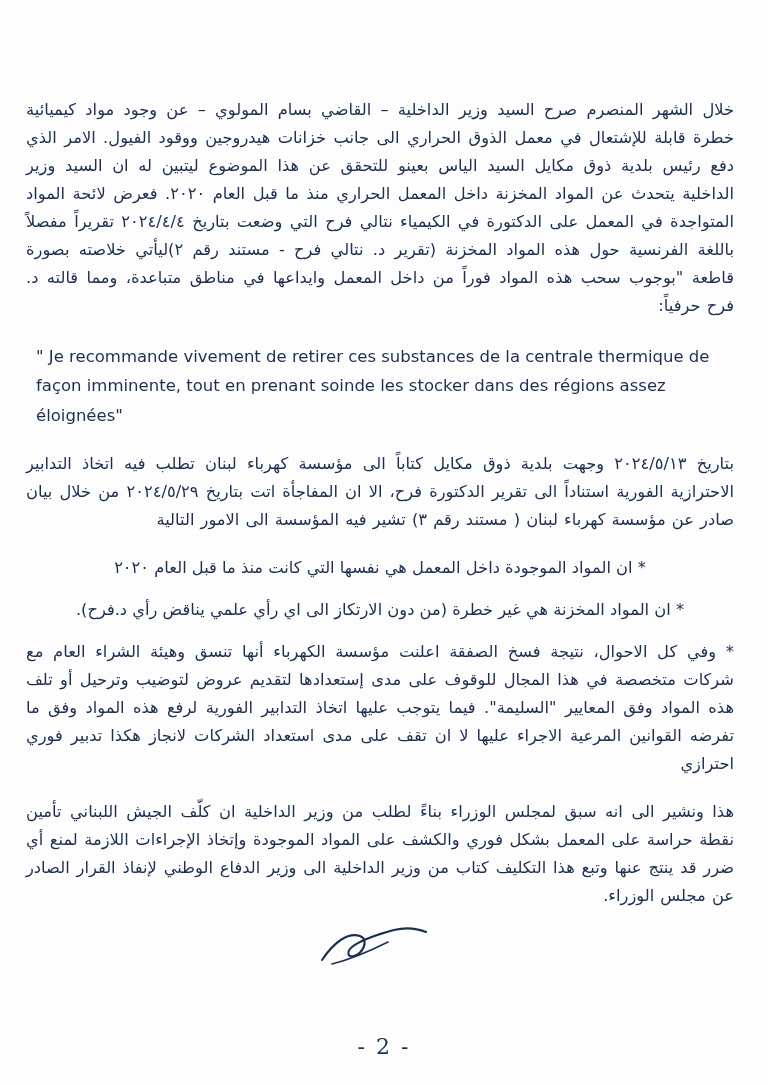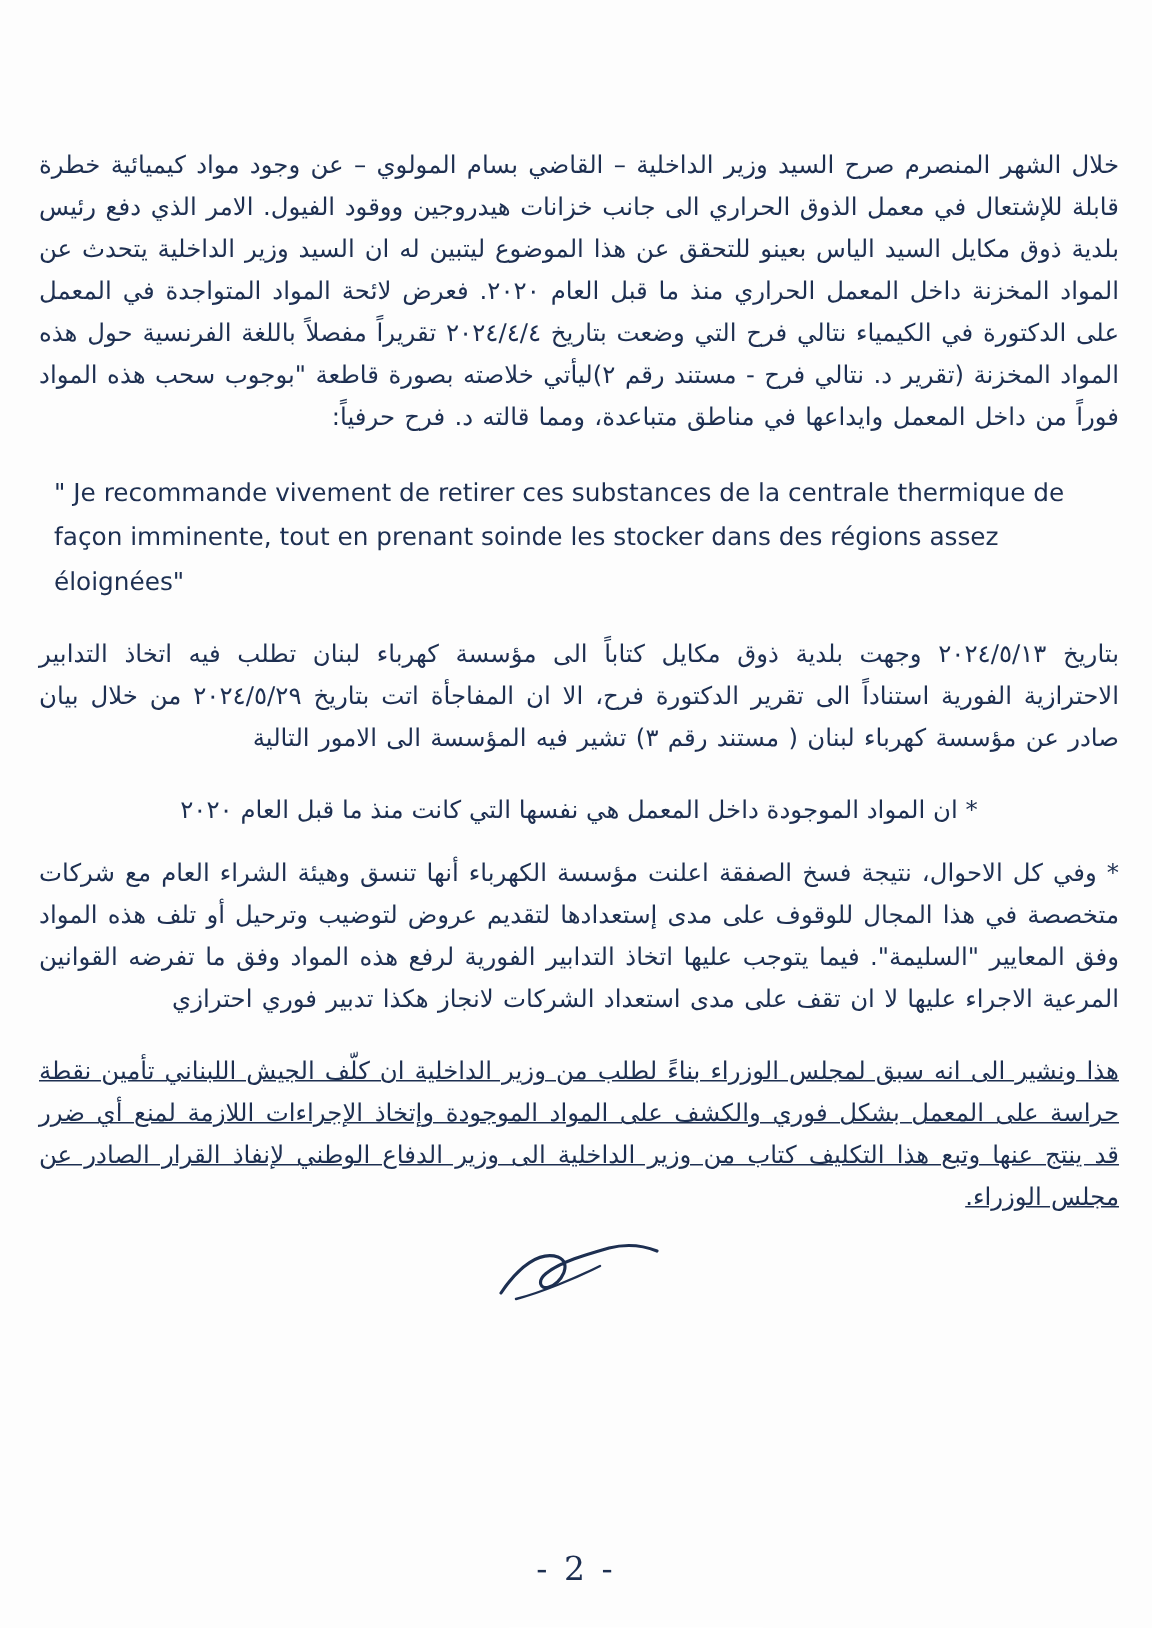--- a/index.html
+++ b/index.html
@@ -12,21 +12,21 @@
     background: #ffffff;
     font-family: "DejaVu Sans", sans-serif;
     color: #1b2a4a;
     overflow: hidden;
   }
   .page {
     position: relative;
     width: 768px;
     height: 1085px;
     box-sizing: border-box;
-    padding: 96px 22px 20px 26px;
+    padding: 96px 34px 20px 26px;
     background: #fdfdfd;
   }
   .ar-block {
     direction: rtl;
     text-align: justify;
     text-align-last: right;
     font-family: "DejaVu Sans", sans-serif;
     font-size: 16.3px;
     line-height: 1.72;
     color: #1d2f51;
@@ -45,21 +45,20 @@
     line-height: 1.78;
     color: #1d2f51;
     margin: 22px 0 20px 0;
     padding: 0 2px 0 10px;
   }
   .para {
     margin: 0 0 14px 0;
   }
   .para.tight {
     margin-bottom: 10px;
-    text-decoration: underline;
   }
   .bullet-para {
     direction: rtl;
     text-align: justify;
     text-align-last: right;
     font-size: 16.3px;
     line-height: 1.72;
     color: #1d2f51;
     margin: 0 0 14px 0;
   }
@@ -100,20 +99,21 @@
 
   <div class="fr-block">" Je recommande vivement de retirer ces substances de la centrale thermique de façon imminente, tout en prenant soinde les stocker dans des régions assez éloignées"</div>
 
   <div class="ar-block para">بتاريخ ٢٠٢٤/٥/١٣ وجهت بلدية ذوق مكايل كتاباً الى مؤسسة كهرباء لبنان تطلب فيه اتخاذ التدابير الاحترازية الفورية استناداً الى تقرير الدكتورة فرح، الا ان المفاجأة اتت بتاريخ ٢٠٢٤/٥/٢٩ من خلال بيان صادر عن مؤسسة كهرباء لبنان ( مستند رقم ٣) تشير فيه المؤسسة الى الامور التالية</div>
 
   <div class="gap-s"></div>
 
 
   <div class="bullet-para bullet-center">* ان المواد الموجودة داخل المعمل هي نفسها التي كانت منذ ما قبل العام ٢٠٢٠</div>
 
+  <div class="bullet-para bullet-center">* ان المواد المخزنة هي غير خطرة (من دون الارتكاز الى اي رأي علمي يناقض رأي د.فرح).</div>
 
   <div class="ar-block para">* وفي كل الاحوال، نتيجة فسخ الصفقة اعلنت مؤسسة الكهرباء أنها تنسق وهيئة الشراء العام مع شركات متخصصة في هذا المجال للوقوف على مدى إستعدادها لتقديم عروض لتوضيب وترحيل أو تلف هذه المواد وفق المعايير "السليمة". فيما يتوجب عليها اتخاذ التدابير الفورية لرفع هذه المواد وفق ما تفرضه القوانين المرعية الاجراء عليها لا ان تقف على مدى استعداد الشركات لانجاز هكذا تدبير فوري احترازي</div>
 
   <div class="gap-s"></div>
 
   <div class="ar-block para tight">هذا ونشير الى انه سبق لمجلس الوزراء بناءً لطلب من وزير الداخلية ان كلّف الجيش اللبناني تأمين نقطة حراسة على المعمل بشكل فوري والكشف على المواد الموجودة وإتخاذ الإجراءات اللازمة لمنع أي ضرر قد ينتج عنها وتبع هذا التكليف كتاب من وزير الداخلية الى وزير الدفاع الوطني لإنفاذ القرار الصادر عن مجلس الوزراء.</div>
 
   <div class="signature">
     <svg width="120" height="50" viewBox="0 0 120 50">
       <path d="M8 40 C 20 22, 34 12, 46 16 C 56 20, 48 34, 40 36 C 34 38, 32 32, 38 27 C 48 19, 66 14, 80 10 C 92 7, 102 8, 112 12" fill="none" stroke="#1d2f51" stroke-width="2.1" stroke-linecap="round"></path>

